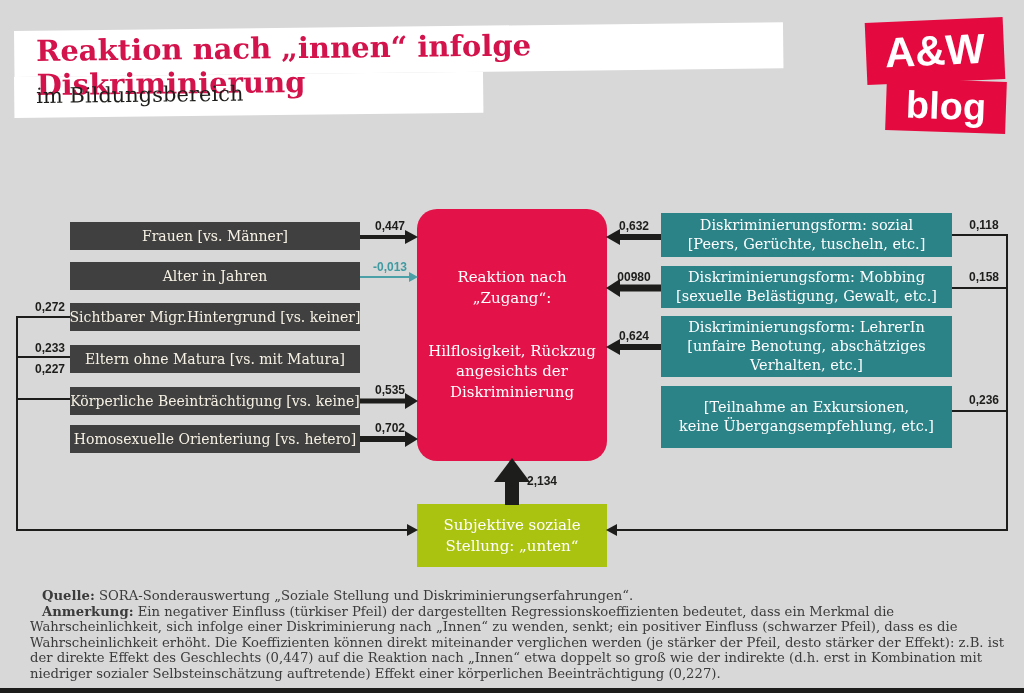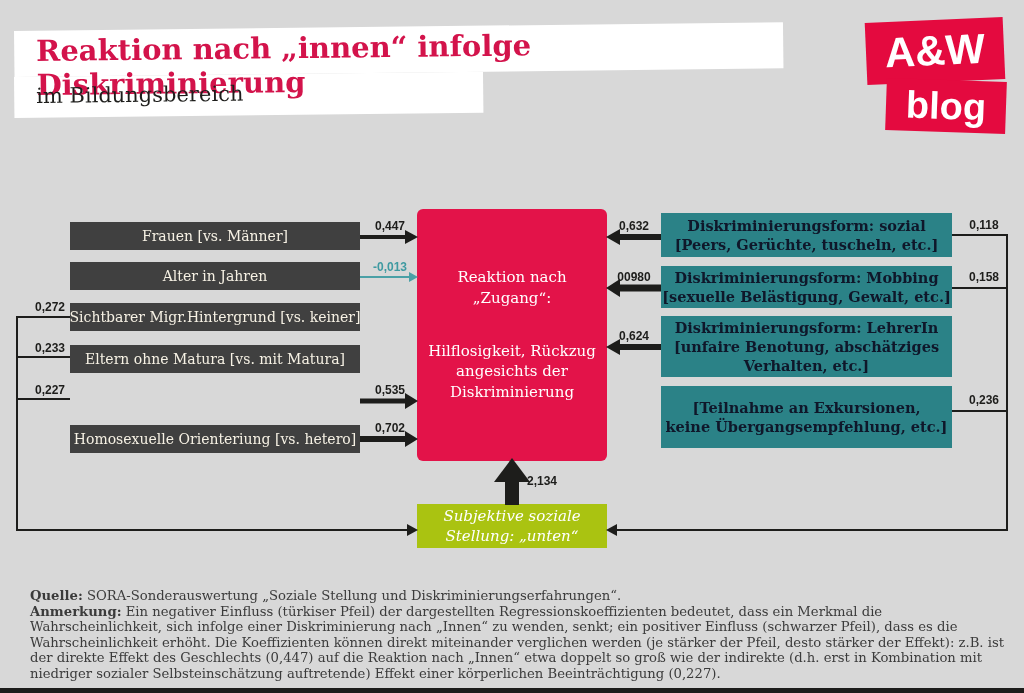--- a/index.html
+++ b/index.html
@@ -14,41 +14,41 @@
   #page-subtitle{position:absolute;left:36px;top:84px;font-size:21px;color:#1d1d1b;z-index:3;
               transform:rotate(-0.65deg);transform-origin:left top;}
   
   .logo-box{position:absolute;background:#e40a3f;color:#ffffff;display:flex;align-items:center;
             justify-content:center;font-family:"Liberation Sans",sans-serif;font-weight:bold;z-index:3;}
   #logo-top{left:866px;top:20px;width:138px;height:62px;font-size:42px;transform:rotate(-2.5deg);}
   #logo-bottom{left:886px;top:80px;width:120px;height:52px;font-size:38px;transform:rotate(2deg);}
   
   .box{position:absolute;display:flex;align-items:center;justify-content:center;text-align:center;z-index:1;}
   .lbox{left:70px;width:290px;height:28px;background:#404040;color:#f6f1e4;font-size:14px;white-space:nowrap;}
-  .rbox{left:661px;width:291px;background:#2b8287;color:#0f172a;font-size:14.5px;line-height:1.32;
-        flex-direction:column;font-weight:bold;}
+  .rbox{left:661px;width:291px;background:#2b8287;color:#ffffff;font-size:14.5px;line-height:1.32;
+        flex-direction:column;}
   .rbox span{display:block;white-space:nowrap;}
-  #center-box{left:417px;top:209px;width:190px;height:252px;background:#e31349;border-radius:6px;
+  #center-box{left:417px;top:209px;width:190px;height:252px;background:#e31349;border-radius:20px;
               color:#ffffff;font-size:15px;line-height:1.38;flex-direction:column;z-index:1;}
   #center-box .part2{margin-top:32px;}
   #center-box span{display:block;}
-  #bottom-box{left:417px;top:504px;width:190px;height:44px;background:#aac311;color:#ffffff;
-              font-size:15px;line-height:1.35;flex-direction:column;font-style:italic;}
+  #bottom-box{left:417px;top:504px;width:190px;height:63px;background:#aac311;color:#ffffff;
+              font-size:15px;line-height:1.35;flex-direction:column;}
   #bottom-box span{display:block;}
   
   .coef{position:absolute;font-family:"Liberation Sans",sans-serif;font-size:12px;font-weight:bold;
         color:#1d1d1b;z-index:3;text-align:center;}
   .coef.teal{color:#3f9aa1;}
   
   #arrows{position:absolute;left:0;top:0;z-index:2;pointer-events:none;}
   
   #footer{position:absolute;left:30px;top:588px;width:976px;font-size:13.2px;line-height:1.18;
           color:#3b3b3b;z-index:3;}
   #footer p{margin:0;}
-  #footer b{color:#3b3b3b;}
+  #footer b{color:#3b3b3b;margin-left:12px;}
   #bottom-bar{position:absolute;left:0;top:688px;width:1024px;height:5px;background:#1d1d1b;z-index:4;}
 </style>
 </head>
 <body>
 
 <div id="canvas">
 
   <div class="strip" id="title-strip"></div>
   <div class="strip" id="subtitle-strip"></div>
   <div id="page-title">Reaktion nach „innen“ infolge Diskriminierung</div>
@@ -106,20 +106,21 @@
       <line x1="952" y1="288" x2="1007" y2="288" stroke="#1d1d1b" stroke-width="2"></line>
       <line x1="952" y1="411" x2="1007" y2="411" stroke="#1d1d1b" stroke-width="2"></line>
       <polygon points="617,524 617,536 606,530" fill="#1d1d1b"></polygon>
     </g>
   </svg>
 
   <div class="box lbox" style="top:222px">Frauen [vs. Männer]</div>
   <div class="box lbox" style="top:262px">Alter in Jahren</div>
   <div class="box lbox" style="top:303px">Sichtbarer Migr.Hintergrund [vs. keiner]</div>
   <div class="box lbox" style="top:345px">Eltern ohne Matura [vs. mit Matura]</div>
+  <div class="box lbox" style="top:387px">Körperliche Beeinträchtigung [vs. keine]</div>
   <div class="box lbox" style="top:425px">Homosexuelle Orienteriung [vs. hetero]</div>
 
   <div class="box" id="center-box">
     <div>
       <span>Reaktion nach</span>
       <span>„Zugang“:</span>
     </div>
     <div class="part2">
       <span>Hilflosigkeit, Rückzug</span>
       <span>angesichts der</span>
@@ -152,21 +153,21 @@
 
   <div class="coef" style="left:362px;top:219px;width:56px">0,447</div>
   <div class="coef teal" style="left:362px;top:260px;width:56px">-0,013</div>
   <div class="coef" style="left:362px;top:383px;width:56px">0,535</div>
   <div class="coef" style="left:362px;top:421px;width:56px">0,702</div>
   <div class="coef" style="left:606px;top:219px;width:56px">0,632</div>
   <div class="coef" style="left:606px;top:270px;width:56px">00980</div>
   <div class="coef" style="left:606px;top:329px;width:56px">0,624</div>
   <div class="coef" style="left:28px;top:300px;width:44px">0,272</div>
   <div class="coef" style="left:28px;top:341px;width:44px">0,233</div>
-  <div class="coef" style="left:28px;top:383px;width:44px">0,227</div>
+  <div class="coef" style="left:28px;top:362px;width:44px">0,227</div>
   <div class="coef" style="left:962px;top:218px;width:44px">0,118</div>
   <div class="coef" style="left:962px;top:270px;width:44px">0,158</div>
   <div class="coef" style="left:962px;top:393px;width:44px">0,236</div>
   <div class="coef" style="left:527px;top:474px;width:44px;text-align:left">2,134</div>
 
   <div id="footer">
     <p><b>Quelle:</b><span> SORA-Sonderauswertung „Soziale Stellung und Diskriminierungserfahrungen“.</span></p>
     <p><b>Anmerkung:</b><span> Ein negativer Einfluss (türkiser Pfeil) der dargestellten Regressionskoeffizienten bedeutet, dass ein Merkmal die Wahrscheinlichkeit, sich infolge einer Diskriminierung nach „Innen“ zu wenden, senkt; ein positiver Einfluss (schwarzer Pfeil), dass es die Wahrscheinlichkeit erhöht. Die Koeffizienten können direkt miteinander verglichen werden (je stärker der Pfeil, desto stärker der Effekt): z.B. ist der direkte Effekt des Geschlechts (0,447) auf die Reaktion nach „Innen“ etwa doppelt so groß wie der indirekte (d.h. erst in Kombination mit niedriger sozialer Selbsteinschätzung auftretende) Effekt einer körperlichen Beeinträchtigung (0,227).</span></p>
   </div>
 

